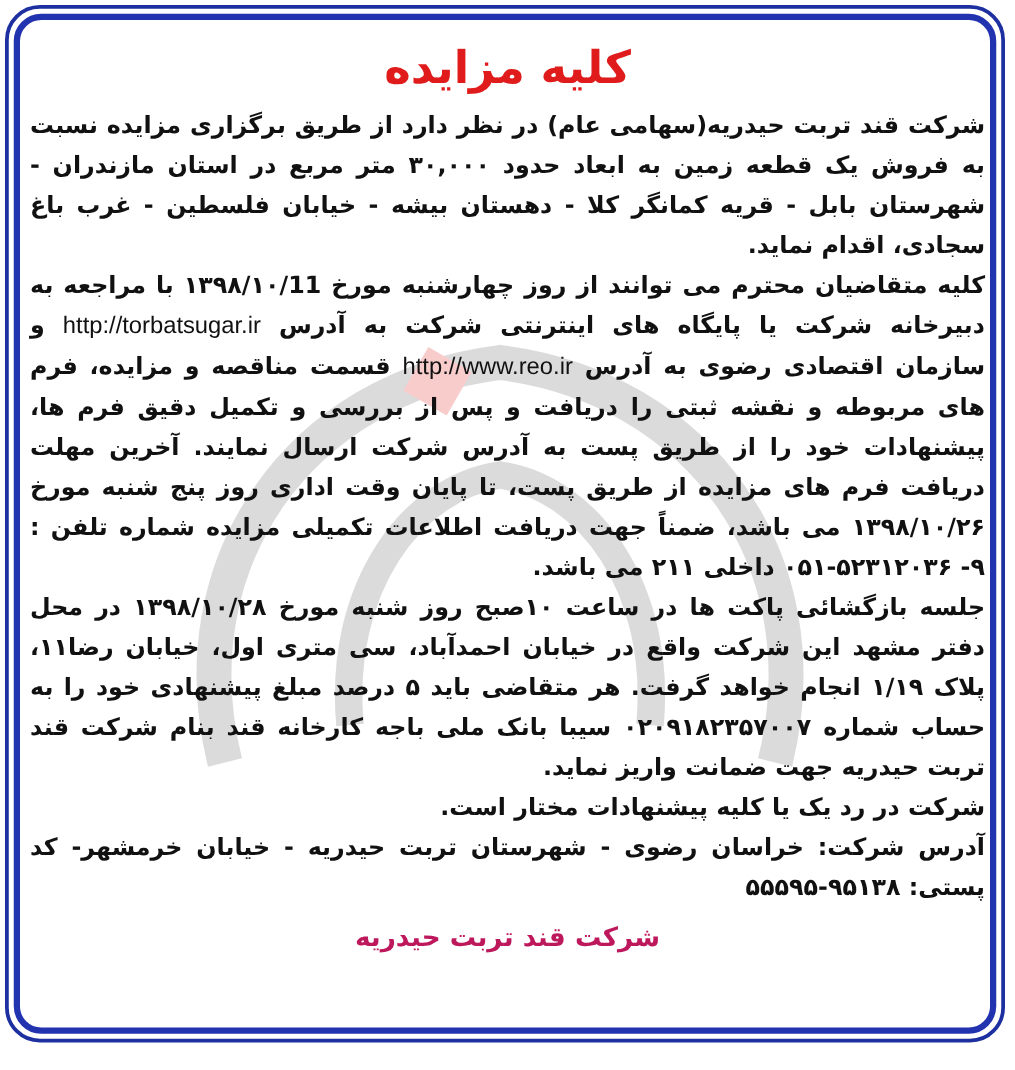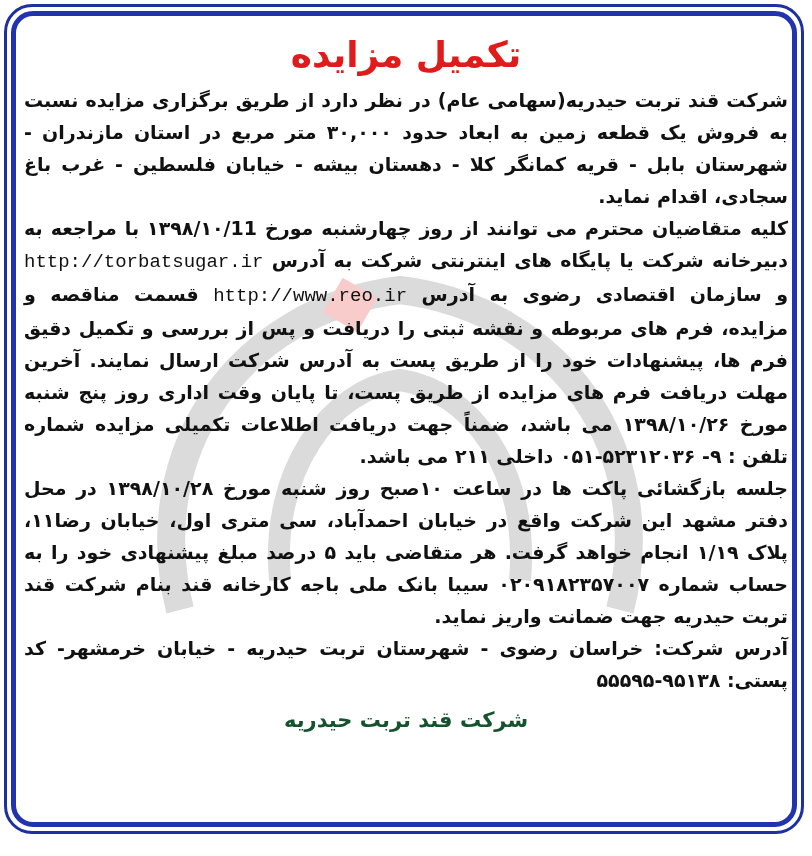--- a/index.html
+++ b/index.html
@@ -22,50 +22,51 @@
     direction: rtl; text-align: justify; color: #111;
   }
   .title {
     text-align: center; color: #e01b1b; font-size: 36px; font-weight: bold;
     margin: 8px 0 6px 0; line-height: 46px;
   }
   .para {
     font-size: 19px; font-weight: bold; line-height: 32px;
     margin: 0; text-align-last: right;
   }
-  .para .ltr { direction: ltr; unicode-bidi: embed; font-weight: normal; font-family: Liberation Mono, monospace; }
+  .para .ltr { direction: ltr; unicode-bidi: embed; font-weight: normal; font-family: Liberation Sans, sans-serif; }
   .signature {
-    text-align: center; color: #14532d; font-size: 21px; font-weight: bold;
+    text-align: center; color: #be185d; font-size: 21px; font-weight: bold;
     margin-top: 12px;
   }
 </style>
 </head>
 <body>
 
 <div class="frame-outer"></div>
 <div class="frame-inner"></div>
 
 <svg class="watermark" viewBox="0 0 560 420">
   <path d="M60 360 C 20 200, 120 60, 280 40 C 440 60, 540 200, 500 360" fill="none" stroke="#999" stroke-width="28"></path>
   <path d="M160 330 C 150 220, 210 140, 280 130 C 350 140, 410 220, 400 330" fill="none" stroke="#999" stroke-width="22"></path>
   <rect x="210" y="35" width="40" height="40" fill="#f07070" transform="rotate(30 230 55)"></rect>
 </svg>
 
 <div class="content">
-  <div class="title">تکمیل مزایده</div>
+  <div class="title">کلیه مزایده</div>
 
   <p class="para">شرکت قند تربت حیدریه(سهامی عام) در نظر دارد از طریق برگزاری مزایده نسبت به فروش یک قطعه زمین به ابعاد حدود ۳۰,۰۰۰ متر مربع در استان مازندران - شهرستان بابل - قریه کمانگر کلا - دهستان بیشه - خیابان فلسطین - غرب باغ سجادی، اقدام نماید.</p>
 
   <p class="para">
     <span>کلیه متقاضیان محترم می توانند از روز چهارشنبه مورخ ۱۳۹۸/۱۰/11 با مراجعه به دبیرخانه شرکت یا پایگاه های اینترنتی شرکت به آدرس</span>
     <span class="ltr">http://torbatsugar.ir</span>
     <span>و سازمان اقتصادی رضوی به آدرس</span>
     <span class="ltr">http://www.reo.ir</span>
     <span>قسمت مناقصه و مزایده، فرم های مربوطه و نقشه ثبتی را دریافت و پس از بررسی و تکمیل دقیق فرم ها، پیشنهادات خود را از طریق پست به آدرس شرکت ارسال نمایند. آخرین مهلت دریافت فرم های مزایده از طریق پست، تا پایان وقت اداری روز پنج شنبه مورخ ۱۳۹۸/۱۰/۲۶ می باشد، ضمناً جهت دریافت اطلاعات تکمیلی مزایده شماره تلفن : ۹- ۵۲۳۱۲۰۳۶-۰۵۱ داخلی ۲۱۱ می باشد.</span>
   </p>
 
   <p class="para">جلسه بازگشائی پاکت ها در ساعت ۱۰صبح روز شنبه مورخ ۱۳۹۸/۱۰/۲۸ در محل دفتر مشهد این شرکت واقع در خیابان احمدآباد، سی متری اول، خیابان رضا۱۱، پلاک ۱/۱۹ انجام خواهد گرفت. هر متقاضی باید ۵ درصد مبلغ پیشنهادی خود را به حساب شماره ۰۲۰۹۱۸۲۳۵۷۰۰۷ سیبا بانک ملی باجه کارخانه قند بنام شرکت قند تربت حیدریه جهت ضمانت واریز نماید.</p>
 
+  <p class="para">شرکت در رد یک یا کلیه پیشنهادات مختار است.</p>
 
   <p class="para">آدرس شرکت: خراسان رضوی - شهرستان تربت حیدریه - خیابان خرمشهر- کد پستی: ۹۵۱۳۸-۵۵۵۹۵</p>
 
   <div class="signature">شرکت قند تربت حیدریه</div>
 </div>
 
 </body></html>

